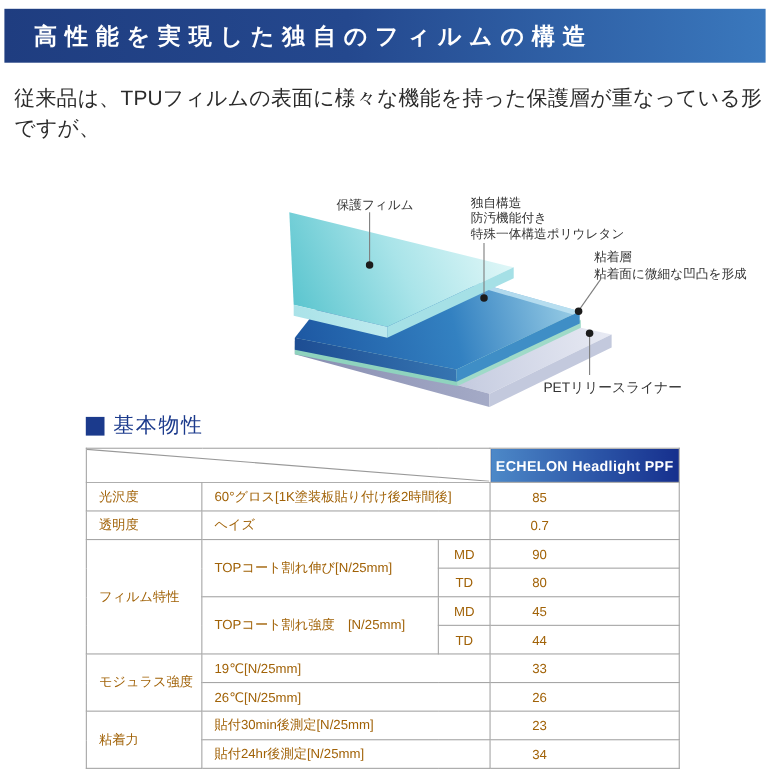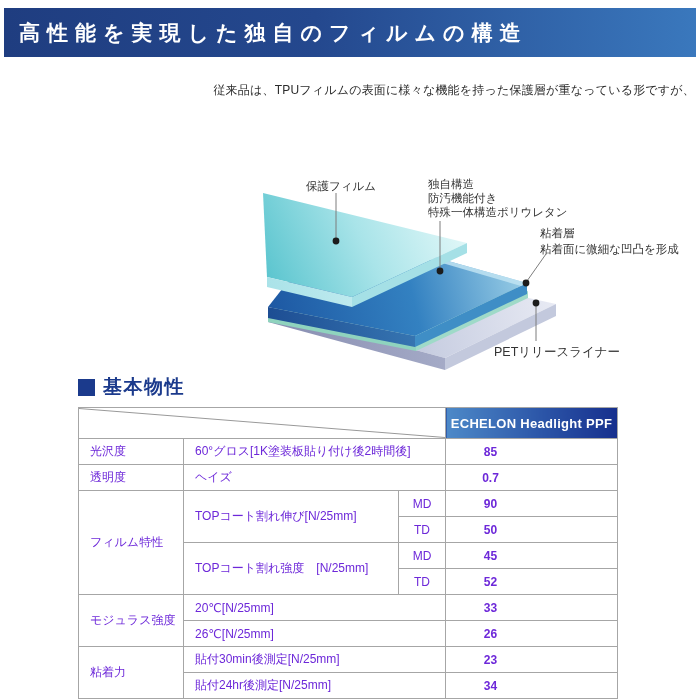--- a/index.html
+++ b/index.html
@@ -6,57 +6,57 @@
   .page {
     position:relative; width:700px; height:700px; background:#fff;
     font-family:"Liberation Sans","DejaVu Sans",sans-serif; overflow:hidden;
   }
   
   .band {
     position:absolute; left:4px; top:8px; width:692px; height:49px;
     background:linear-gradient(90deg,#1f3d80 0%,#24488e 45%,#3a78bd 100%);
   }
   .band h1 {
-    margin:0; padding-left:15px; line-height:50px;
+    margin:0; padding-left:27px; line-height:50px;
     font-family:"Liberation Serif","DejaVu Serif",serif;
     font-size:21px; font-weight:600; color:#ffffff; letter-spacing:7px;
     white-space:nowrap;
   }
   
   .intro { position:absolute; left:13px; top:76px; width:682px; color:#2b2b2b; }
-  .intro .line { font-size:12px; line-height:28px; letter-spacing:0.2px;text-align:right; }
+  .intro .line { font-size:19px; line-height:28px; letter-spacing:0.2px; }
   
   .diagram { position:absolute; left:195px; top:168px; }
   .diagram text { font-family:"Liberation Sans","DejaVu Sans",sans-serif; fill:#333; }
   
   .sec-title {
     position:absolute; left:78px; top:374px; display:flex; align-items:center;
-    color:#1b3a8c; font-size:19px; font-weight:bold; letter-spacing:1.5px;
+    color:#1b3a8c; font-size:19px; font-weight:normal; letter-spacing:1.5px;
   }
   .sec-title .sq { width:17px; height:17px; background:#1b3a8c; margin-right:8px; }
   
   table.spec {
     position:absolute; left:78px; top:407px; width:539px;
     border-collapse:collapse; table-layout:fixed;border-radius:13px;
   }
   .spec td, .spec th {
-    border:1px solid #a6a6a6; font-size:12px; font-weight:normal; color:#6d28d9;
+    border:1px solid #a6a6a6; font-size:12px; font-weight:normal; color:#a16207;
     height:25px; padding:0 0 0 11px; text-align:left; vertical-align:middle;
     overflow:hidden; white-space:nowrap;
   }
   .spec tr.hrow td, .spec tr.hrow th { height:30px; }
   th.diag { padding:0; position:relative; background:#fff; }
   th.diag svg { display:block; }
   th.prod {
     background:linear-gradient(90deg,#4d89c8 0%,#2c56a8 55%,#162f8d 100%);
     color:#fff; text-align:center; padding:0; font-weight:bold; font-size:13px;
     letter-spacing:0.3px;
   }
   td.dir { text-align:center; padding:0; }
-  td.val { text-align:center; padding:0 82px 0 0;font-weight:bold; }
+  td.val { text-align:center; padding:0 82px 0 0; }
 </style>
 </head>
 <body>
 
 <div class="page">
 
   <div class="band">
     <h1>高性能を実現した独自のフィルムの構造</h1>
   </div>
 
@@ -174,34 +174,34 @@
       <td class="val">0.7</td>
     </tr>
     <tr>
       <td rowspan="4">フィルム特性</td>
       <td rowspan="2">TOPコート割れ伸び[N/25mm]</td>
       <td class="dir">MD</td>
       <td class="val">90</td>
     </tr>
     <tr>
       <td class="dir">TD</td>
-      <td class="val">50</td>
+      <td class="val">80</td>
     </tr>
     <tr>
       <td rowspan="2">TOPコート割れ強度　[N/25mm]</td>
       <td class="dir">MD</td>
       <td class="val">45</td>
     </tr>
     <tr>
       <td class="dir">TD</td>
-      <td class="val">52</td>
+      <td class="val">44</td>
     </tr>
     <tr>
       <td rowspan="2">モジュラス強度</td>
-      <td colspan="2">20℃[N/25mm]</td>
+      <td colspan="2">19℃[N/25mm]</td>
       <td class="val">33</td>
     </tr>
     <tr>
       <td colspan="2">26℃[N/25mm]</td>
       <td class="val">26</td>
     </tr>
     <tr>
       <td rowspan="2">粘着力</td>
       <td colspan="2">貼付30min後測定[N/25mm]</td>
       <td class="val">23</td>

